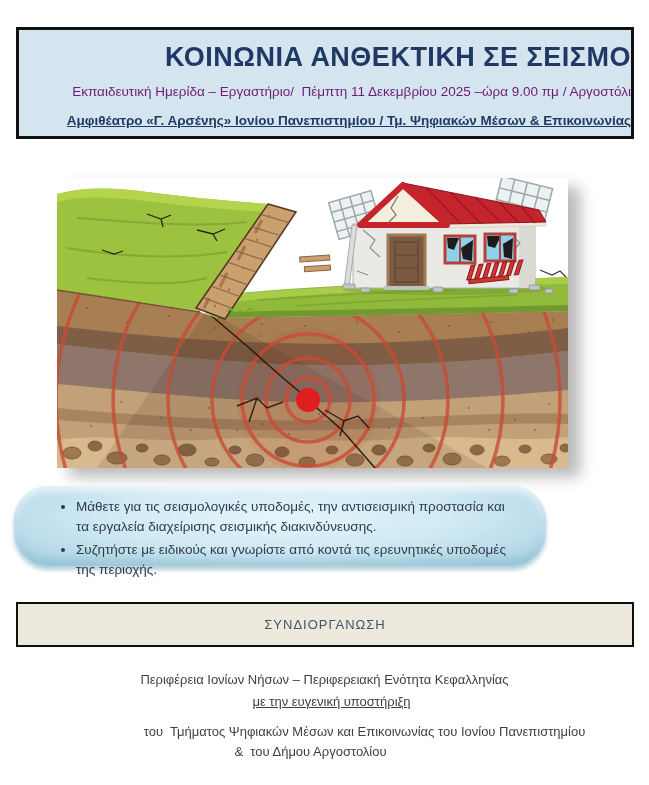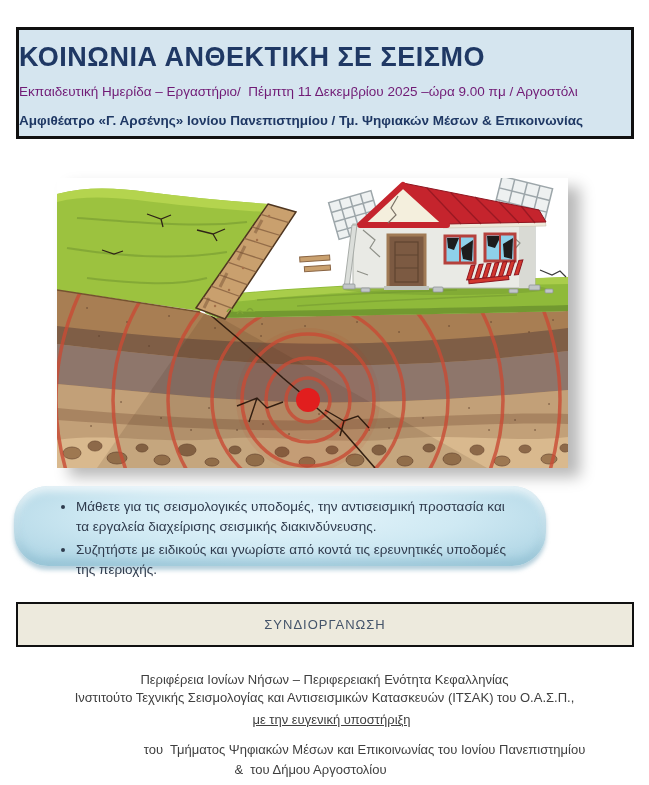--- a/index.html
+++ b/index.html
@@ -1,23 +1,23 @@
 <!DOCTYPE html>
 <html><head>
 <meta charset="utf-8">
 <style>
   html,body{margin:0;padding:0;}
   body{position:relative;width:649px;height:785px;background:#ffffff;
        font-family:"Liberation Sans",sans-serif;overflow:hidden;}
 
   .header-box{position:absolute;left:16px;top:27px;width:618px;height:112px;
-      box-sizing:border-box;background:#d5e5ef;border:3px solid #101010;text-align:left;}
+      box-sizing:border-box;background:#d5e5ef;border:3px solid #101010;text-align:right;}
   .title{margin-top:12px;font-size:27px;font-weight:bold;color:#1f3864;letter-spacing:.5px;line-height:30px;}
   .subtitle{margin-top:12px;font-size:13.5px;color:#701a75;white-space:pre-wrap;line-height:16px;}
-  .venue{margin-top:13px;font-size:13.5px;font-weight:bold;color:#1f3864;white-space:pre-wrap;line-height:16px;}
+  .venue{margin-top:13px;font-size:13.5px;font-weight:bold;color:#1f3864;white-space:pre-wrap;line-height:16px;text-decoration:underline;}
 
   .figure{position:absolute;left:57px;top:178px;width:511px;height:290px;background:#fff;
       box-shadow:12px 9px 14px rgba(0,0,0,.28);}
   .figure svg{display:block;width:511px;height:290px;}
 
   .highlight-box{position:absolute;left:14px;top:486px;width:532px;height:80px;box-sizing:border-box;
       border-radius:34px;
       background:radial-gradient(ellipse at 50% 38%, #e6f5fb 0%, #cfe9f3 48%, #a5cfe0 100%);
       box-shadow:0 4px 4px rgba(120,168,192,.55),
                  inset 0 -7px 10px rgba(110,165,190,.35),
@@ -204,17 +204,16 @@
     <li>Συζητήστε με ειδικούς και γνωρίστε από κοντά τις ερευνητικές υποδομές της περιοχής.</li>
   </ul>
 </div>
 
 <div class="coorg-box">
   <span class="coorg-label">ΣΥΝΔΙΟΡΓΑΝΩΣΗ</span>
 </div>
 
 <div class="footer">
   <div class="f-line">Περιφέρεια Ιονίων Νήσων – Περιφερειακή Ενότητα Κεφαλληνίας</div>
-  <div class="f-line">Ινστιτούτο Τεχνικής Σεισμολογίας και Αντισεισμικών Κατασκευών (ΙΤΣΑΚ) του Ο.Α.Σ.Π.,</div>
   <div class="f-support">με την ευγενική υποστήριξη</div>
   <div class="f-4">του  Τμήματος Ψηφιακών Μέσων και Επικοινωνίας του Ιονίου Πανεπιστημίου</div>
   <div class="f-5">&amp;  του Δήμου Αργοστολίου</div>
 </div>
 
 </body></html>

